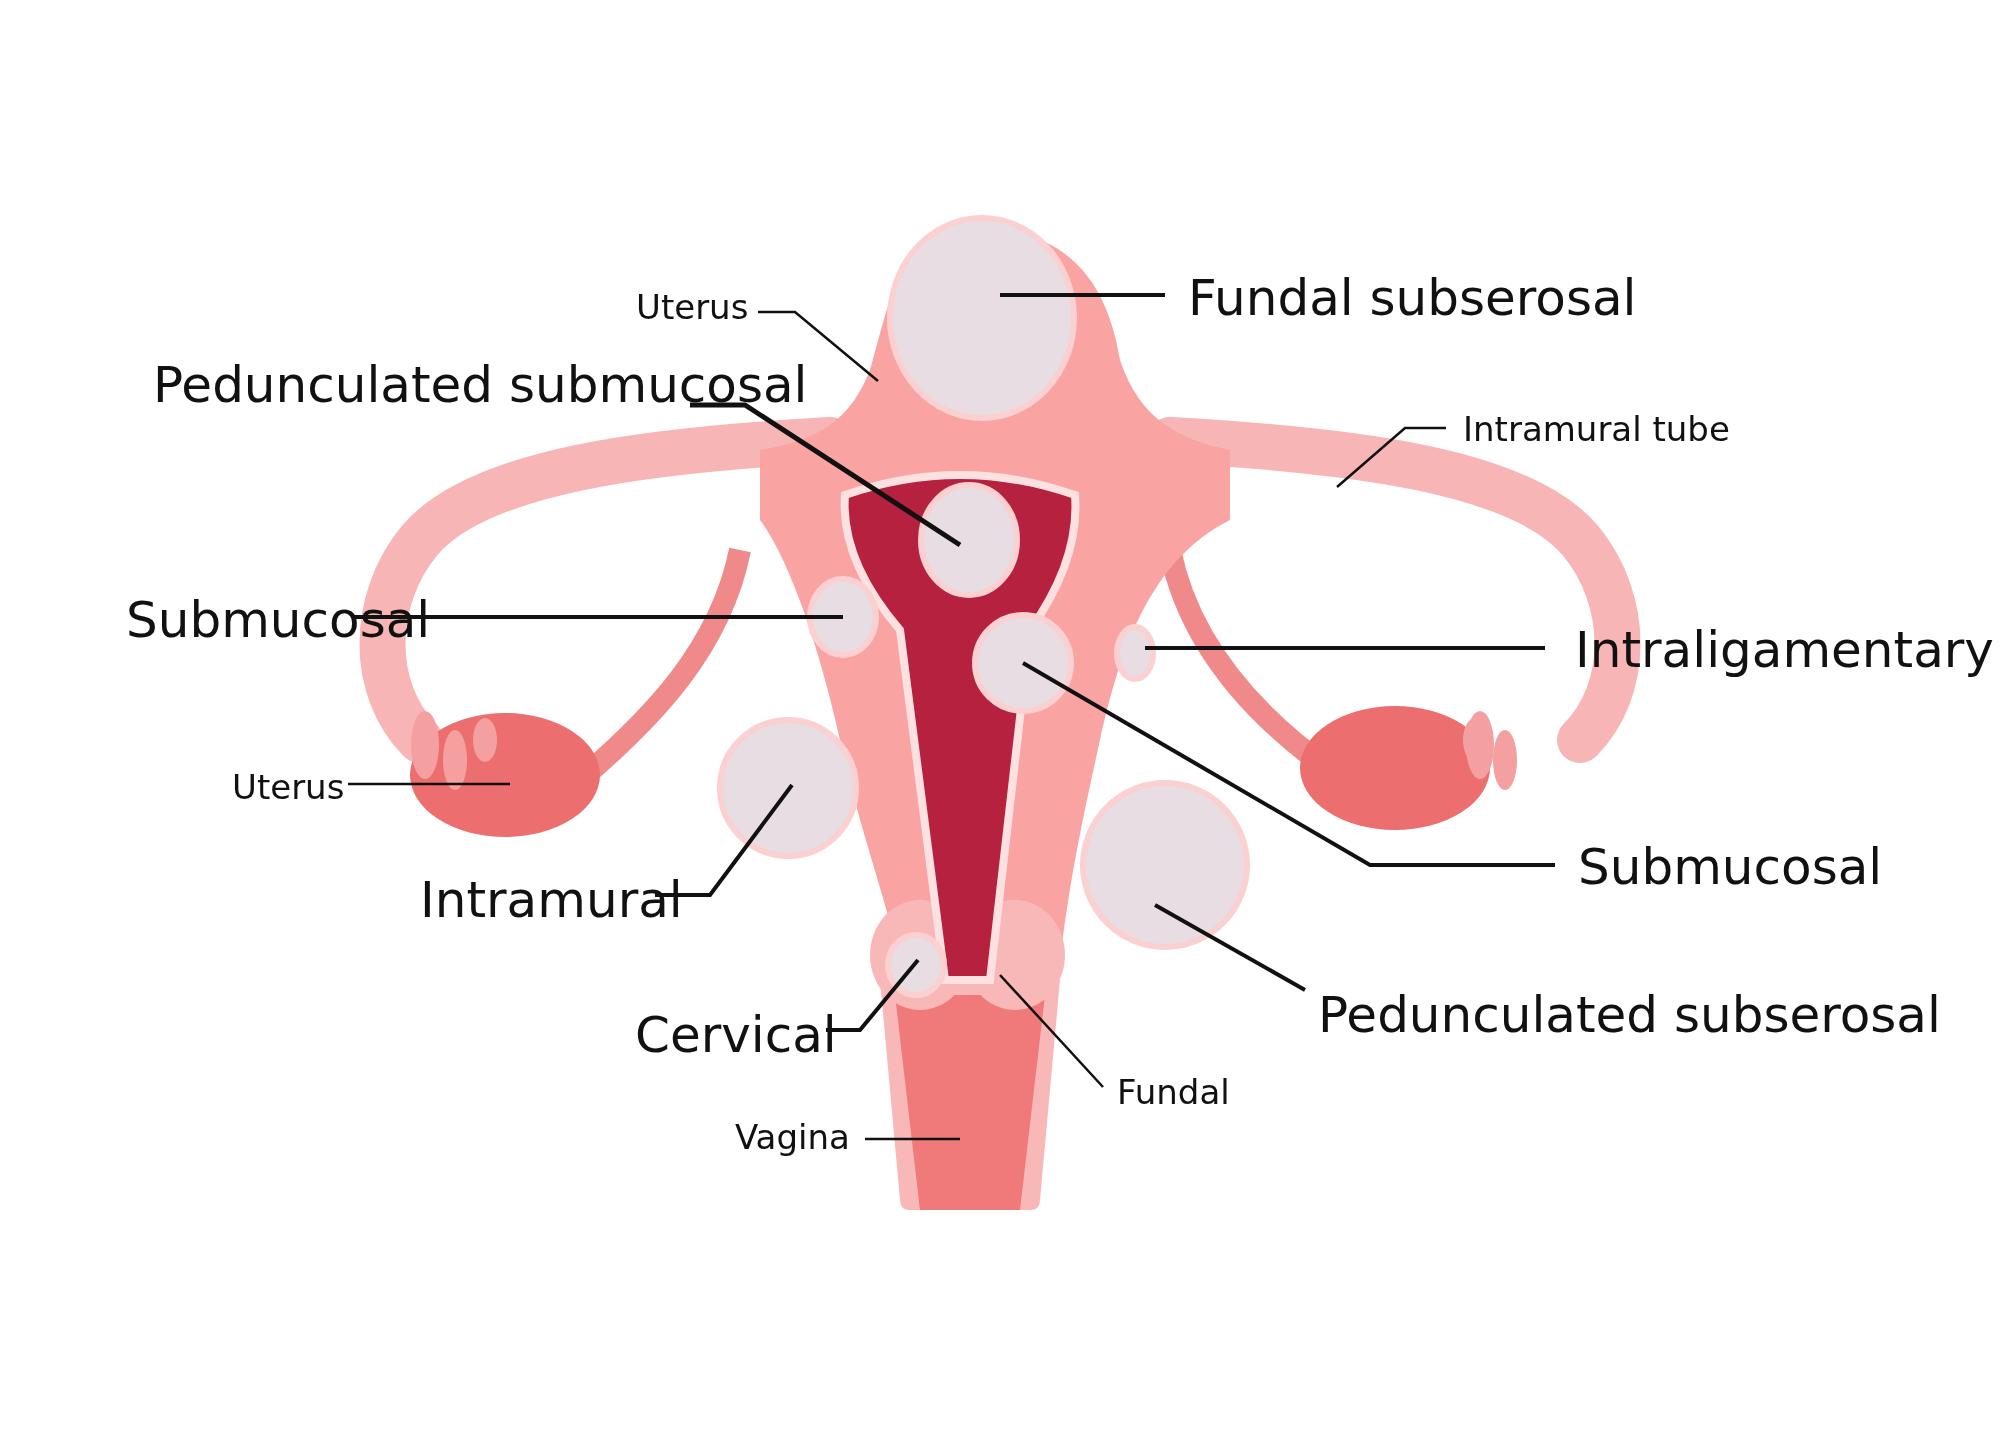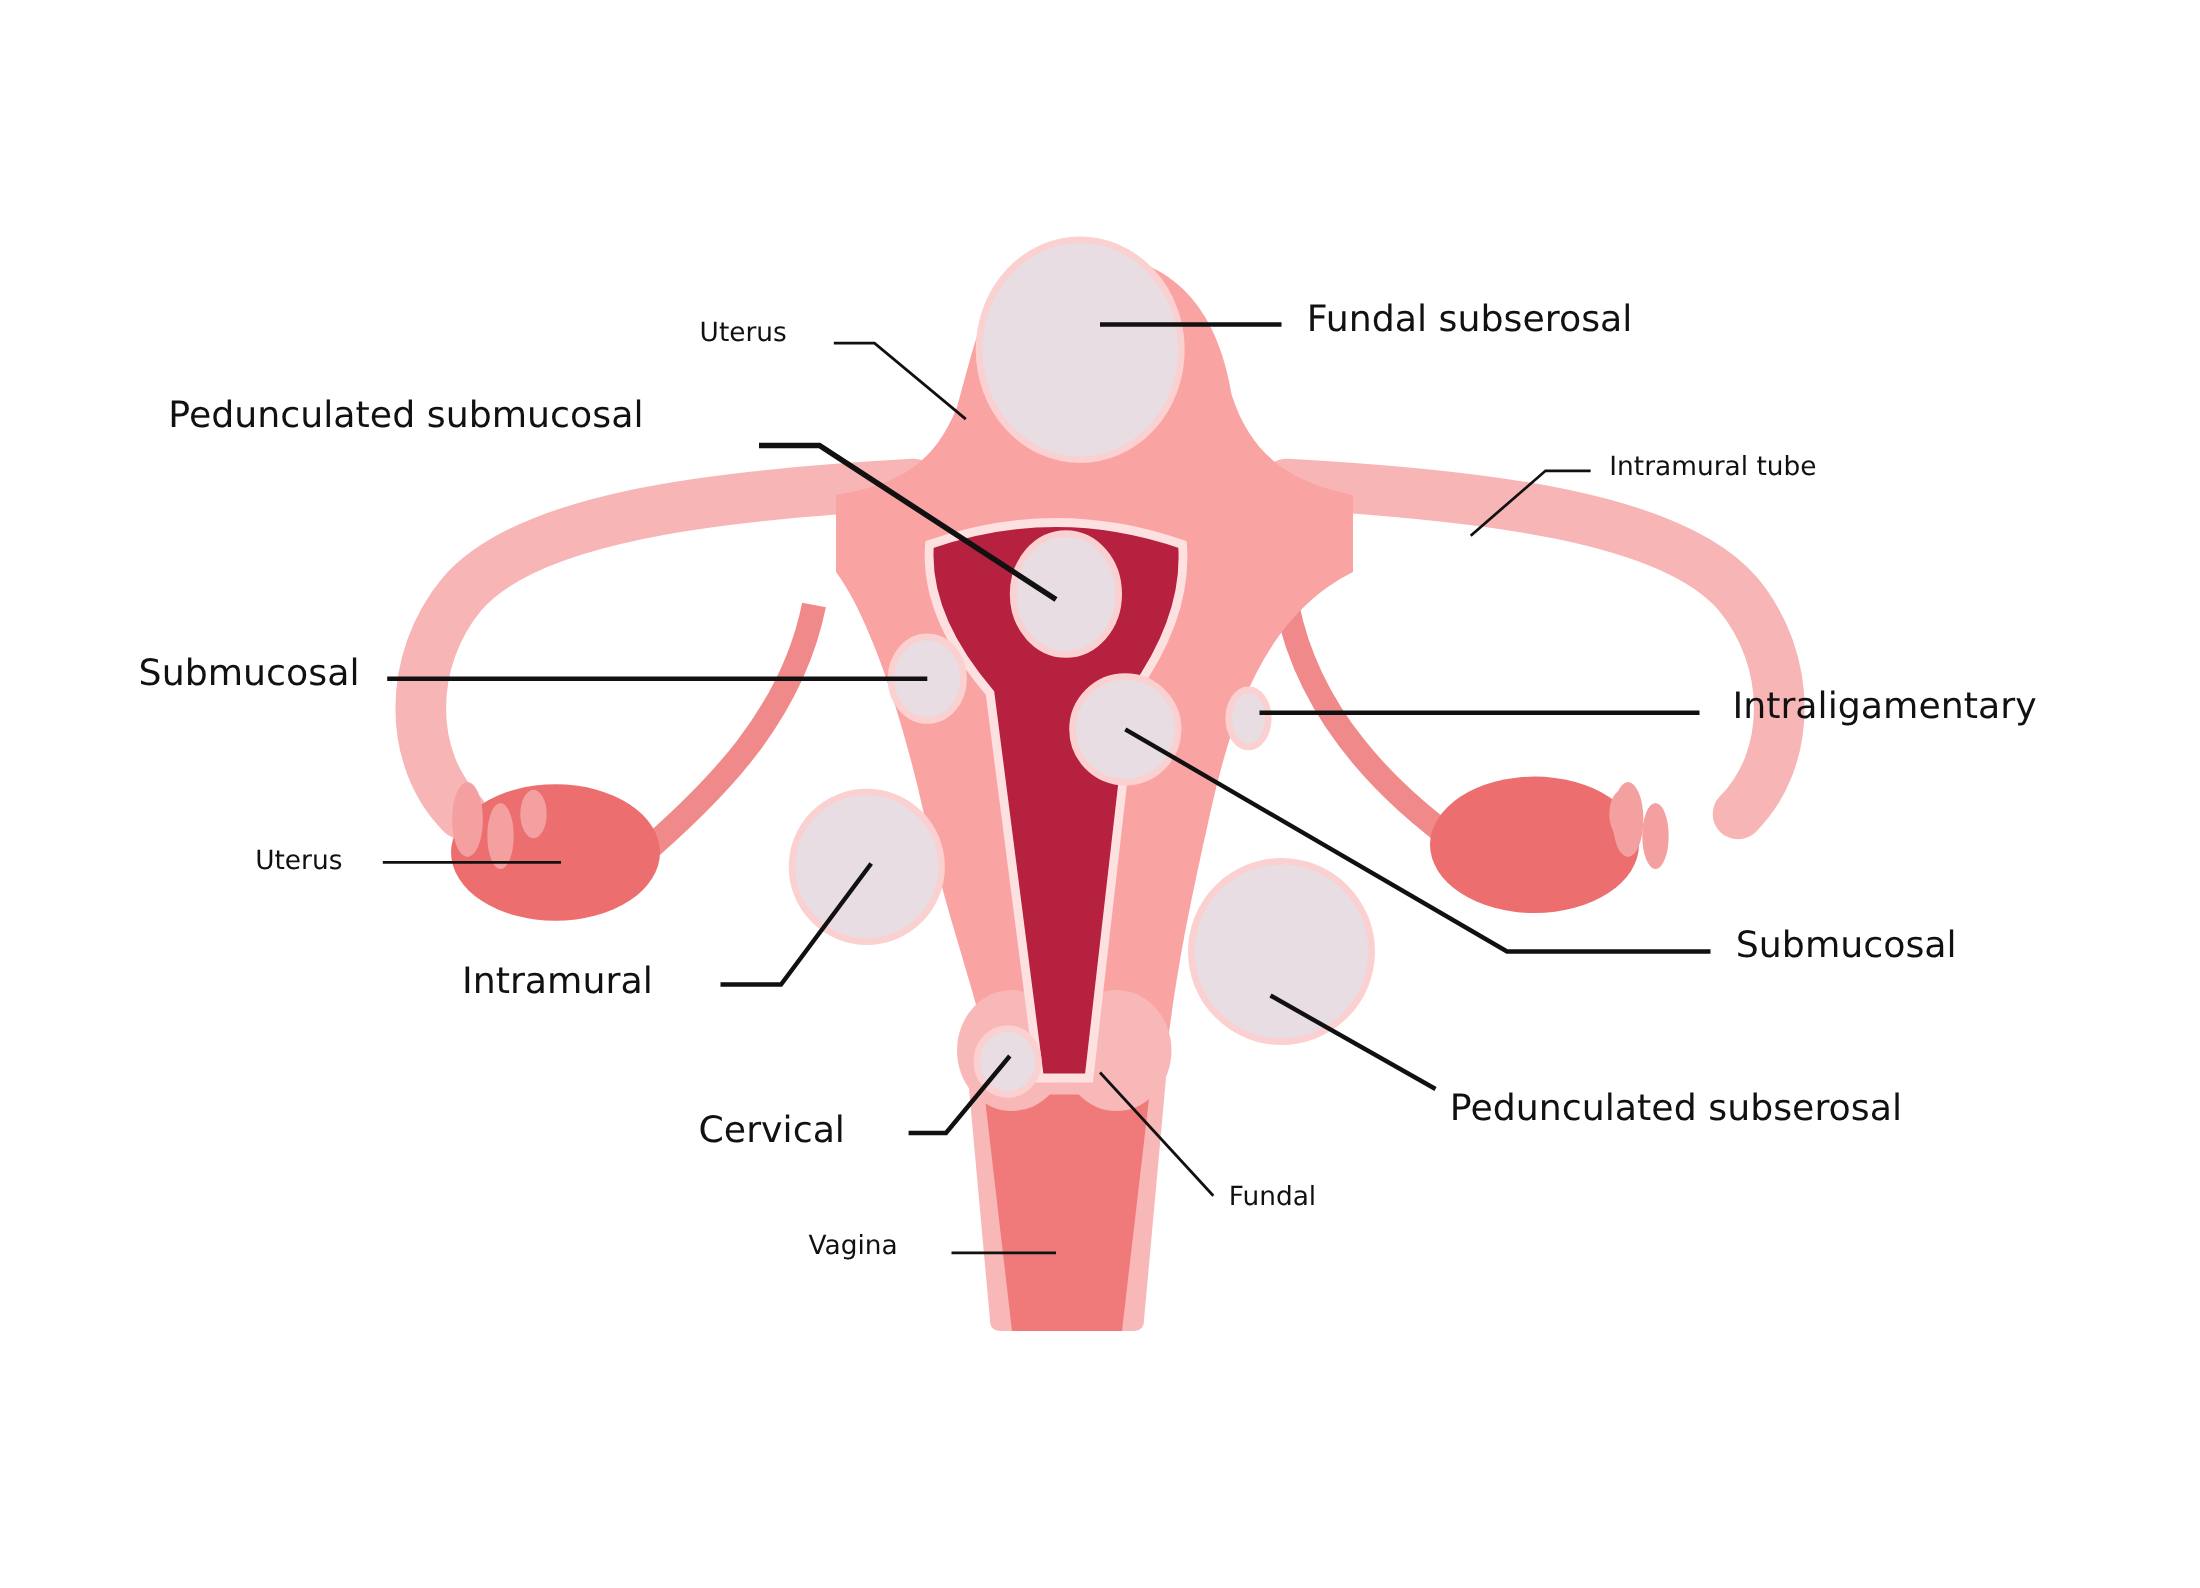--- a/index.html
+++ b/index.html
@@ -1,21 +1,21 @@
 <!DOCTYPE html>
 <html><head>
 <meta charset="utf-8">
 <style>
   html, body { margin:0; padding:0; background:#ffffff; }
   body { width:2000px; height:1444px; position:relative; overflow:hidden;
          font-family:"DejaVu Sans", "Liberation Sans", sans-serif; }
   svg.diagram { position:absolute; left:0; top:0; width:2000px; height:1444px; }
   .label { position:absolute; color:#111; white-space:nowrap; line-height:1; }
-  .lg { font-size:33px; }
-  .sm { font-size:24px; }
+  .lg { font-size:50px; }
+  .sm { font-size:34px; }
 </style>
 </head>
 <body>
 
 <svg class="diagram" viewBox="0 0 2000 1444">
 
   <path d="M830 440 C 650 450, 480 470, 420 540 C 370 600, 370 690, 420 740" fill="none" stroke="#f7b5b5" stroke-width="46" stroke-linecap="round"></path>
   <path d="M1170 440 C 1350 450, 1520 470, 1580 540 C 1630 600, 1630 690, 1580 740" fill="none" stroke="#f7b5b5" stroke-width="46" stroke-linecap="round"></path>
 
   <path d="M740 550 C 720 650, 650 720, 580 780" fill="none" stroke="#f08a8a" stroke-width="22"></path>

